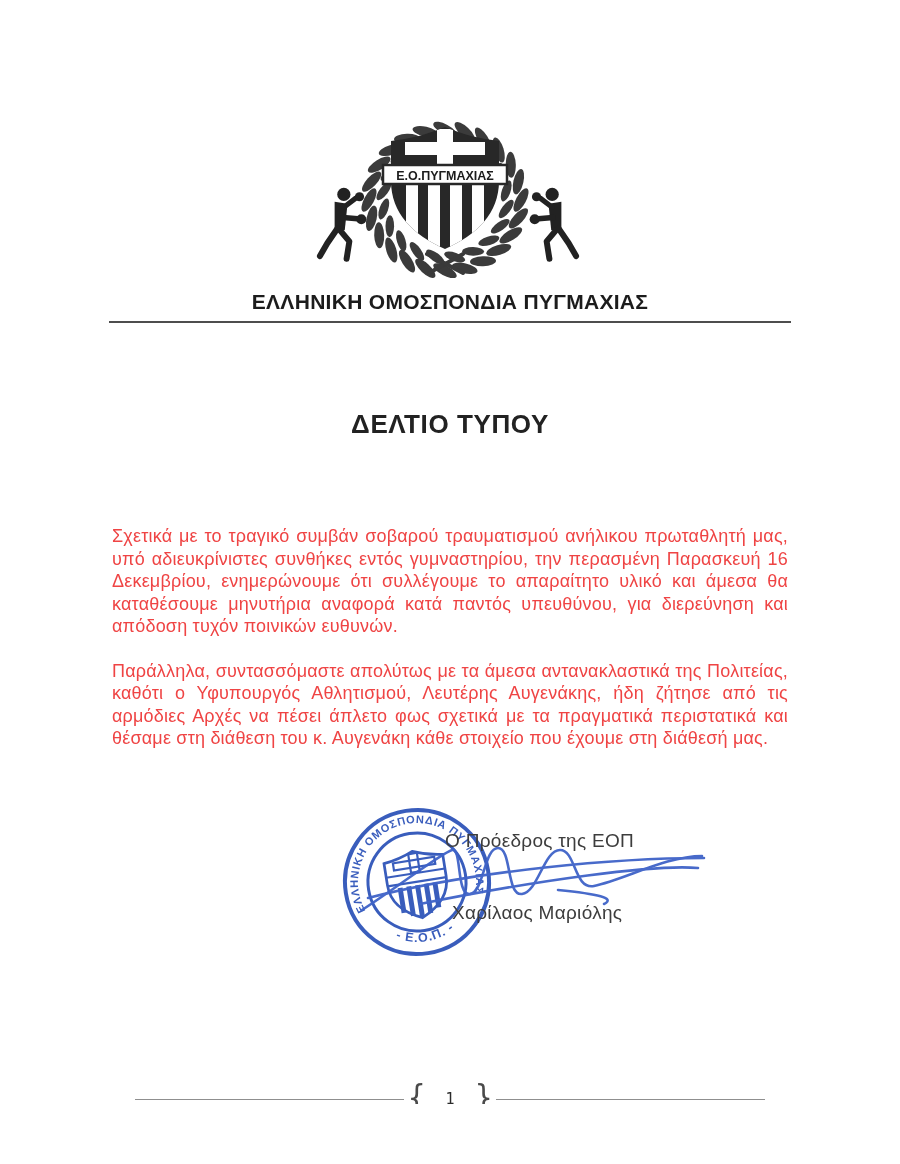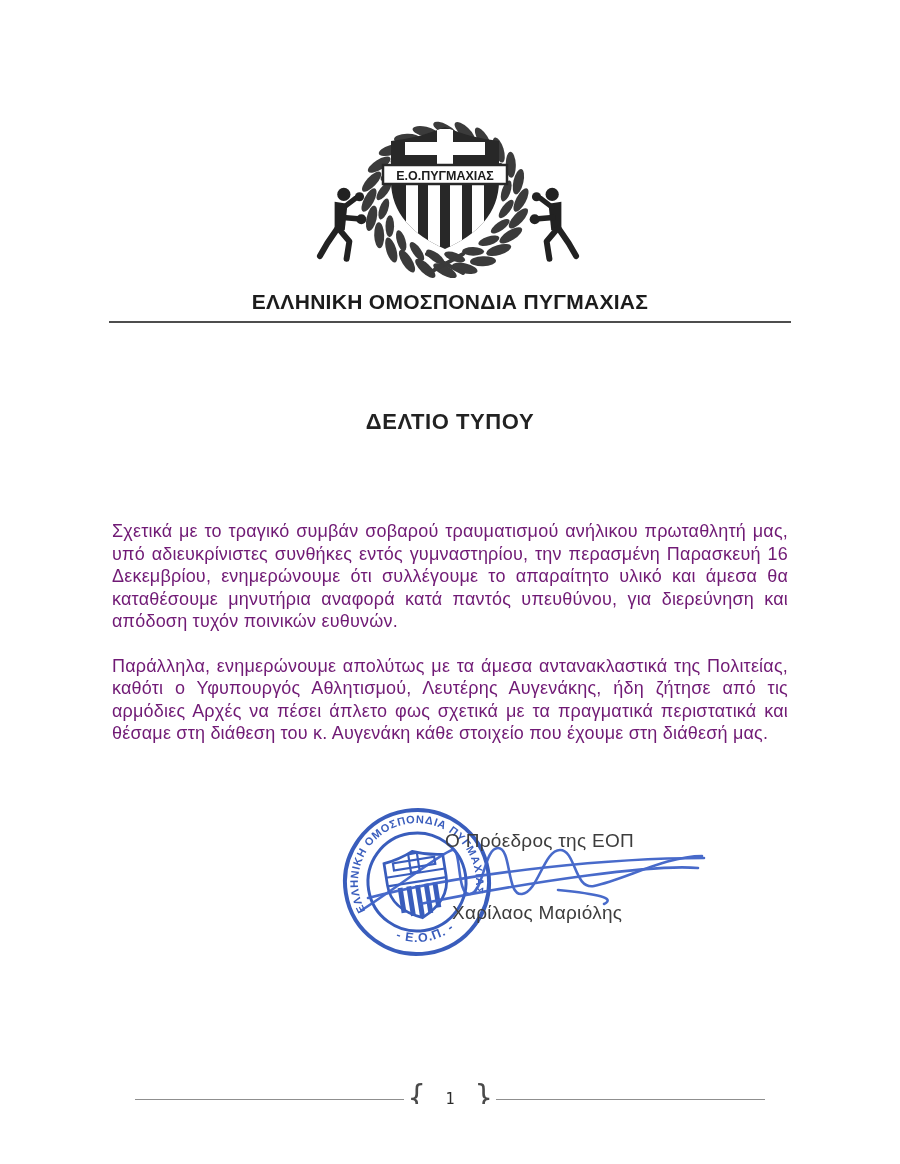--- a/index.html
+++ b/index.html
@@ -25,37 +25,37 @@
   }
   .header-rule{
     width:682px;
     margin:7px auto 0;
     border-bottom:2px solid #4d4d4d;
   }
   
   .press-title{
     margin-top:86px;
     text-align:center;
-    font-size:22px;
+    font-size:26px;
     font-weight:bold;
     color:#222;
     letter-spacing:0.6px;
   }
   
   .content{
     width:676px;
     margin:85px auto 0;
   }
   .content p{
     margin:0 0 22px 0;
     text-align:justify;
     font-size:18px;
     line-height:22.5px;
     letter-spacing:0.2px;
-    color:#701a75;
+    color:#ef4444;
   }
   
   .sig-area{
     position:absolute;
     top:798px;left:0;
     width:100%;height:180px;
   }
   .stamp{
     position:absolute;
     left:341px;top:8px;
@@ -218,21 +218,21 @@
     </svg>
   </div>
 
   <div class="org-name">ΕΛΛΗΝΙΚΗ ΟΜΟΣΠΟΝΔΙΑ ΠΥΓΜΑΧΙΑΣ</div>
   <div class="header-rule"></div>
 
   <div class="press-title">ΔΕΛΤΙΟ ΤΥΠΟΥ</div>
 
   <div class="content">
     <p>Σχετικά με το τραγικό συμβάν σοβαρού τραυματισμού ανήλικου πρωταθλητή μας, υπό αδιευκρίνιστες συνθήκες εντός γυμναστηρίου, την περασμένη Παρασκευή 16 Δεκεμβρίου, ενημερώνουμε ότι συλλέγουμε το απαραίτητο υλικό και άμεσα θα καταθέσουμε μηνυτήρια αναφορά κατά παντός υπευθύνου, για διερεύνηση και απόδοση τυχόν ποινικών ευθυνών.</p>
-    <p>Παράλληλα, ενημερώνουμε απολύτως με τα άμεσα αντανακλαστικά της Πολιτείας, καθότι ο Υφυπουργός Αθλητισμού, Λευτέρης Αυγενάκης, ήδη ζήτησε από τις αρμόδιες Αρχές να πέσει άπλετο φως σχετικά με τα πραγματικά περιστατικά και θέσαμε στη διάθεση του κ. Αυγενάκη κάθε στοιχείο που έχουμε στη διάθεσή μας.</p>
+    <p>Παράλληλα, συντασσόμαστε απολύτως με τα άμεσα αντανακλαστικά της Πολιτείας, καθότι ο Υφυπουργός Αθλητισμού, Λευτέρης Αυγενάκης, ήδη ζήτησε από τις αρμόδιες Αρχές να πέσει άπλετο φως σχετικά με τα πραγματικά περιστατικά και θέσαμε στη διάθεση του κ. Αυγενάκη κάθε στοιχείο που έχουμε στη διάθεσή μας.</p>
   </div>
 
   <div class="sig-area">
 
     <svg class="stamp" viewBox="0 0 152 152">
       <defs>
         <path id="ringPath" d="M -55.7,19.5 A 59 59 0 1 1 55.7,19.5"></path>
         <path id="bottomPath" d="M -40,44.7 A 60 60 0 0 0 40,44.7"></path>
       </defs>
       <g transform="translate(76,76) rotate(-9)" stroke="#2b51b8" fill="none">

